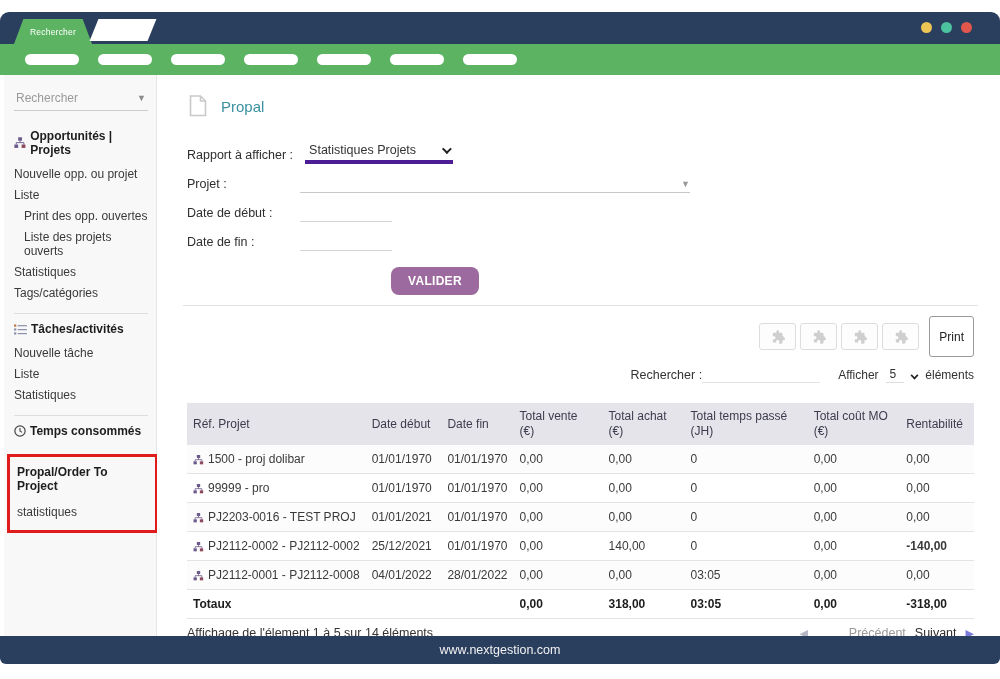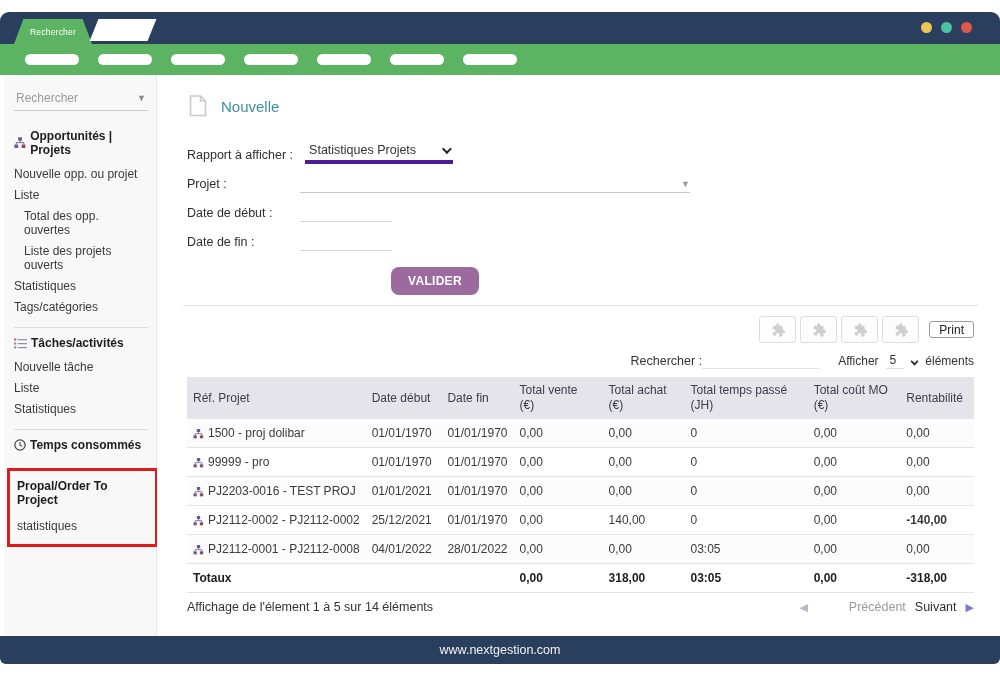--- a/index.html
+++ b/index.html
@@ -49,23 +49,23 @@
   .proj-input .caret,.len-caret { color:#999; font-size:9px; }
   .date-input { width:92px; border-bottom:1px solid #d4d4d4; height:17px; margin-left:12px; cursor:text; }
   .row-label-w1 { width:101px; }
   .row-label-w2 { width:80px; }
   .submit-wrap { margin:16px 0 10px 204px; }
   .btn-valider { background:#9c6a9e; color:#fff; font-weight:bold; font-size:12px; border:none; border-radius:8px; padding:7px 17px; letter-spacing:.3px; cursor:pointer; }
   .main-divider { border-top:1px solid #e2e2e2; margin:10px -4px 10px -4px; }
 
   .toolbar { display:flex; justify-content:flex-end; align-items:center; gap:4px; margin:2px 0 10px 0; }
   .tool-btn { width:37px; height:27px; border:1px solid #ddd; border-radius:3px; background:#fdfdfd; display:flex; align-items:center; justify-content:center; cursor:pointer; }
-  .print-btn { height:17px; border:1px solid #9a9a9a; border-radius:3px; background:#fff; font-size:12px; color:#222; padding:0 9px; margin-left:6px; cursor:pointer; }
-
-  .controls-row { display:flex; justify-content:flex-end; align-items:center; margin-bottom:8px; gap:0; }
+  .print-btn { height:41px; border:1px solid #9a9a9a; border-radius:3px; background:#fff; font-size:12px; color:#222; padding:0 9px; margin-left:6px; cursor:pointer; }
+
+  .controls-row { display:flex; justify-content:flex-end; align-items:center; margin-bottom:20px; gap:0; }
   .search-label { color:#333; font-size:12.5px; }
   .search-input { width:118px; border-bottom:1px solid #e3e3e3; height:16px; }
   .len-group { display:flex; align-items:center; gap:7px; margin-left:18px; }
   .len-value { border-bottom:1px solid #ddd; padding:0 8px 1px 4px; color:#333; }
 
   table.data { width:100%; border-collapse:collapse; font-size:12px; }
   table.data thead th { background:#e4e4ea; text-align:left; font-weight:normal; color:#3c3c4e; padding:6px 6px; vertical-align:middle; line-height:1.25; }
   th.sorted { color:#6b79a3; }
   table.data td { padding:7px 6px; border-bottom:1px solid #e3e3e3; color:#3a3a3a; vertical-align:middle; }
   table.data tbody tr:nth-child(odd) td { background:#fcfcfd; }
@@ -125,21 +125,21 @@
         <svg class="icon-svg" width="13" height="12" viewBox="0 0 16 15">
           <rect x="5.5" y="0" width="5" height="4.5" fill="#6d5a8c"></rect>
           <rect x="0.5" y="9.5" width="5" height="4.5" fill="#6d5a8c"></rect>
           <rect x="10" y="9.5" width="5" height="4.5" fill="#8c4a5e"></rect>
           <path d="M8 4.5v2.5M3 9.5V7h10v2.5" stroke="#6d5a8c" fill="none" stroke-width="1.2"></path>
         </svg>
         <span>Opportunités | Projets</span>
       </div>
       <div class="side-item">Nouvelle opp. ou projet</div>
       <div class="side-item">Liste</div>
-      <div class="side-item indent">Total des opp. ouvertes</div>
+      <div class="side-item indent">Print des opp. ouvertes</div>
       <div class="side-item indent">Liste des projets ouverts</div>
       <div class="side-item">Statistiques</div>
       <div class="side-item">Tags/catégories</div>
 
       <div class="side-divider"></div>
 
       <div class="side-sec-title">
         <svg class="icon-svg" width="13" height="11" viewBox="0 0 14 12">
           <rect x="0" y="0.5" width="2.4" height="2.4" fill="#c0703c"></rect>
             <rect x="4" y="1.2" width="10" height="1.3" fill="#8a8fa8"></rect>
@@ -172,21 +172,21 @@
       </div>
     </div>
 
     <div class="main">
 
       <div class="page-header">
         <svg class="icon-svg" width="18" height="22" viewBox="0 0 18 22">
           <path d="M1.5 1h10l5 5v14.5h-15z" fill="#fff" stroke="#c9c9c9" stroke-width="1.6"></path>
           <path d="M11.5 1v5h5" fill="none" stroke="#c9c9c9" stroke-width="1.6"></path>
         </svg>
-        <span class="page-title">Nouvelle</span>
+        <span class="page-title">Propal</span>
       </div>
 
       <div class="form-row">
         <span class="form-label">Rapport à afficher :</span>
         <div class="report-select">
           <span class="val">Statistiques Projets</span>
           <span class="chev"></span>
         </div>
       </div>
 

